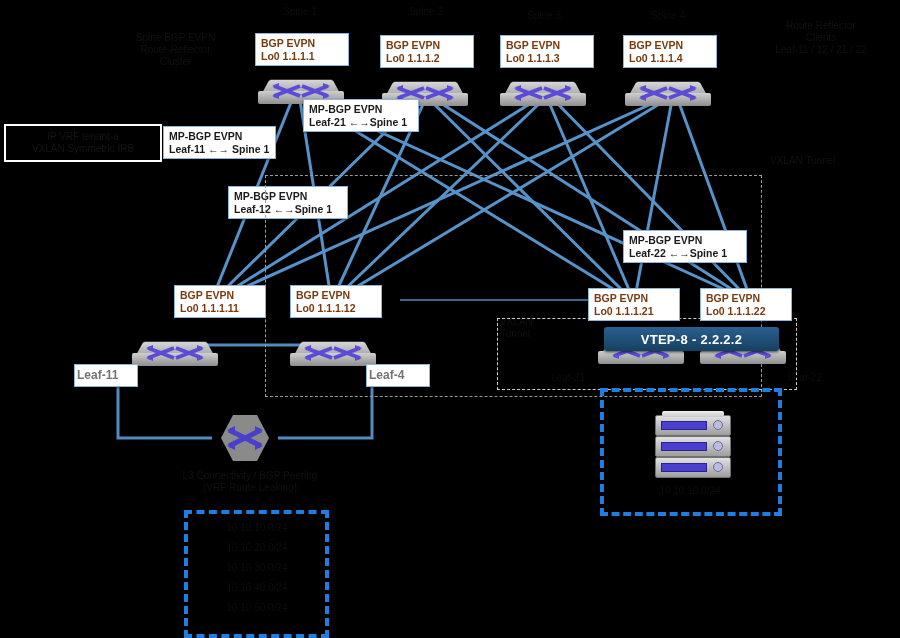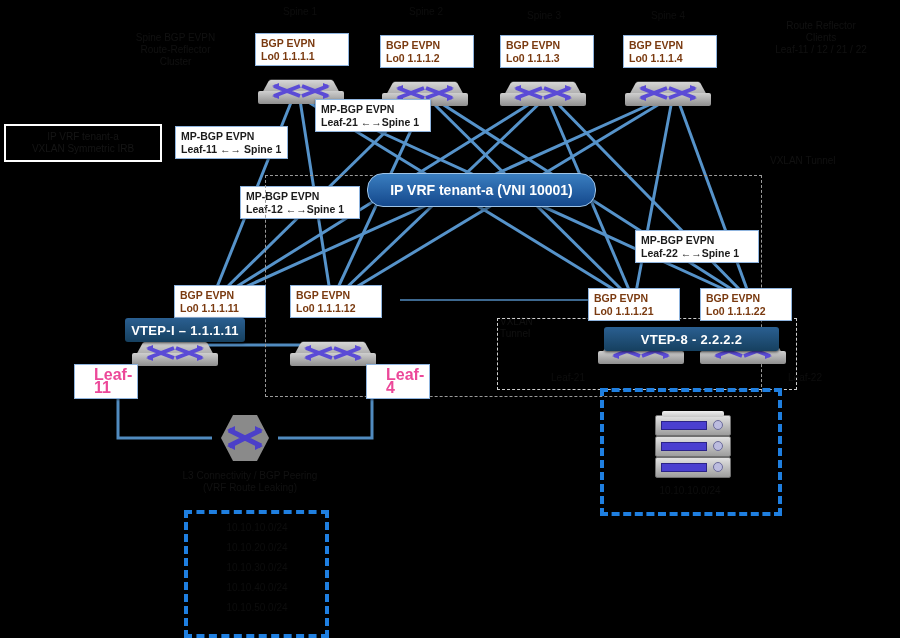--- a/index.html
+++ b/index.html
@@ -5,22 +5,22 @@
   html,body{margin:0;padding:0;background:#000;}
   body{width:900px;height:638px;position:relative;overflow:hidden;
        font-family:"Liberation Sans",sans-serif;}
   #stage{position:absolute;left:0;top:0;width:900px;height:638px;background:#000;}
 
   
   .callout{position:absolute;background:#ffffff;border:1px solid #8fb4de;
            color:#7a3a10;font-size:10.5px;line-height:12.5px;font-weight:700;
            padding:3px 5px;box-sizing:border-box;white-space:pre-line;
            box-shadow:0 1px 2px rgba(0,0,0,.5);}
-  .callout.dk{color:#1b1b1b;margin-left:12px;}
-  .callout.leaf{color:#ec4899;font-size:16px;font-weight:700;padding:4px 19px;}
+  .callout.dk{color:#1b1b1b;}
+  .callout.leaf{color:#737373;font-size:12px;font-weight:700;padding:4px 2px;}
 
   
   .anno{position:absolute;color:#111111;font-size:10px;line-height:12px;
         font-weight:400;text-align:center;white-space:pre-line;}
   .anno.box{border:2px solid #ffffff;background:#000;color:#151515;
             padding:5px 7px;text-align:center;}
   .anno.vfaint{color:#0d0d0d;}
 
   
   .switch{position:absolute;width:86px;height:34px;}
@@ -174,21 +174,20 @@
   <div class="callout dk" style="left:163px;top:126px;width:113px;">MP-BGP EVPN
 Leaf-11  ←→ Spine 1</div>
   <div class="callout dk" style="left:228px;top:186px;width:120px;">MP-BGP EVPN
 Leaf-12  ←→Spine 1</div>
   <div class="callout dk" style="left:623px;top:230px;width:124px;">MP-BGP EVPN
 Leaf-22  ←→Spine 1</div>
 
   <div class="dash grey" style="left:265px;top:175px;width:497px;height:222px;"></div>
   <div class="dash thin" style="left:497px;top:318px;width:300px;height:72px;"></div>
 
-  <div class="vrf" style="left:367px;top:173px;width:227px;">IP VRF tenant-a (VNI 10001)</div>
 
   <div class="callout" style="left:174px;top:285px;width:92px;">BGP EVPN
 Lo0  1.1.1.11</div>
   <div class="callout" style="left:290px;top:285px;width:92px;">BGP EVPN
 Lo0  1.1.1.12</div>
   <div class="callout" style="left:588px;top:288px;width:92px;">BGP EVPN
 Lo0  1.1.1.21</div>
   <div class="callout" style="left:700px;top:288px;width:92px;">BGP EVPN
 Lo0  1.1.1.22</div>
 
@@ -202,21 +201,20 @@
   </div>
   <div class="switch" style="left:290px;top:340px;">
     <div class="top"></div>
     <div class="body"></div>
     <svg class="arrows" viewBox="0 0 58 16">
       <path d="M2,3 L28,13 M30,13 L56,3 M2,13 L28,3 M30,3 L56,13" stroke="#5b4bd6" stroke-width="4" fill="none"></path>
       <path d="M0,3 l7,-3 l0,6 z M58,3 l-7,-3 l0,6 z M0,13 l7,-3 l0,6 z M58,13 l-7,-3 l0,6 z" fill="#5b4bd6"></path>
     </svg>
   </div>
 
-  <div class="vtep" style="left:125px;top:318px;width:120px;">VTEP-I – 1.1.1.11</div>
 
   <div class="callout leaf" style="left:74px;top:364px;width:64px;">Leaf-11</div>
   <div class="callout leaf" style="left:366px;top:364px;width:64px;">Leaf-4</div>
 
   <div class="switch" style="left:598px;top:338px;">
     <div class="top"></div>
     <div class="body"></div>
     <svg class="arrows" viewBox="0 0 58 16">
       <path d="M2,3 L28,13 M30,13 L56,3 M2,13 L28,3 M30,3 L56,13" stroke="#5b4bd6" stroke-width="4" fill="none"></path>
       <path d="M0,3 l7,-3 l0,6 z M58,3 l-7,-3 l0,6 z M0,13 l7,-3 l0,6 z M58,13 l-7,-3 l0,6 z" fill="#5b4bd6"></path>

